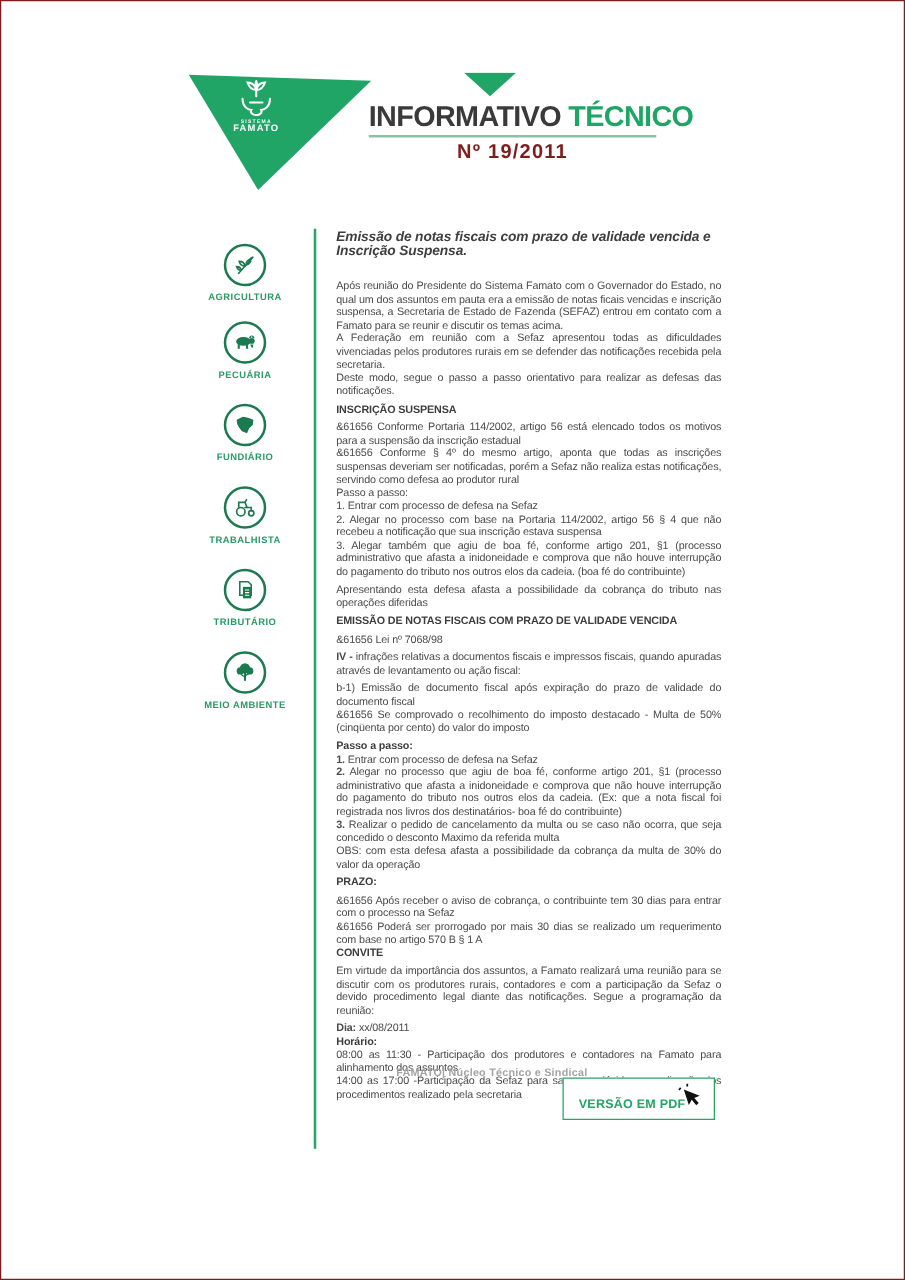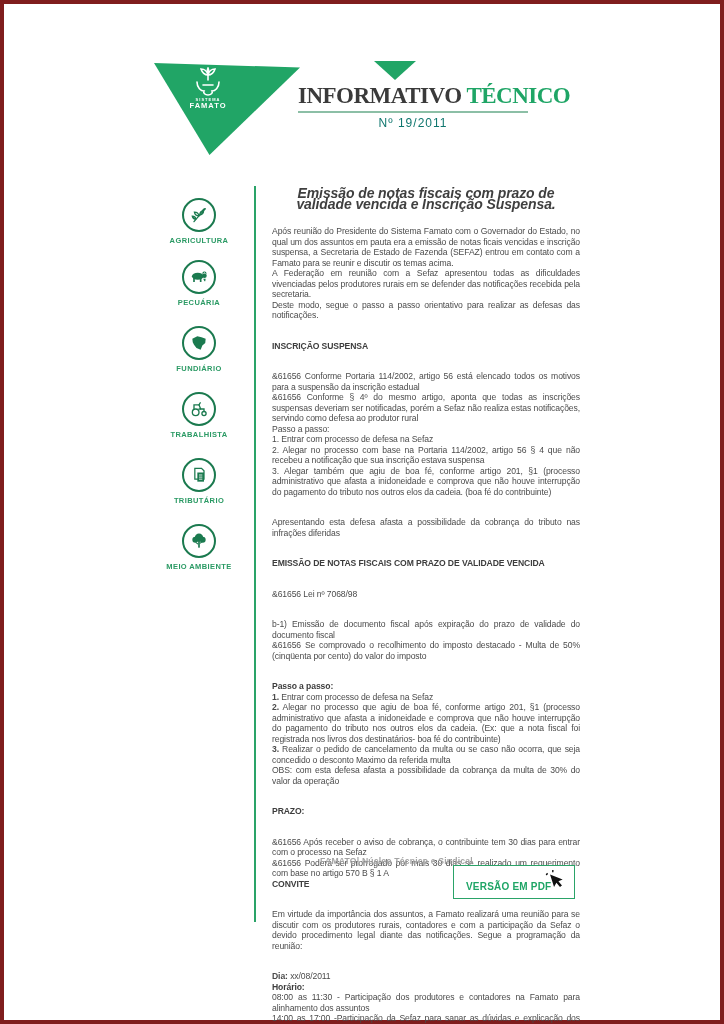--- a/index.html
+++ b/index.html
@@ -1,50 +1,50 @@
 <!DOCTYPE html>
 <html><head>
 <meta charset="utf-8">
 <style>
   html,body{margin:0;padding:0;background:#ffffff;}
   body{width:724px;height:1024px;position:relative;overflow:hidden;
        font-family:"Liberation Sans", sans-serif;color:#4b4b4b;}
-  .frame{position:absolute;inset:0;background:#fff;border:4px solid #7f1d1d;}
+  .frame{position:absolute;inset:0;background:#fff;border:1px solid #7f1d1d;}
 
   
   .brand-triangle{position:absolute;left:150px;top:57px;width:146px;height:94px;
     background:#21a566;clip-path:polygon(0% 2%,100% 7%,38% 100%);}
   .brand-inner{position:absolute;left:16px;top:6px;width:76px;text-align:center;color:#fff;}
   .brand-mark{display:block;margin:0 auto;}
   .brand-top{display:block;font-size:4px;letter-spacing:1px;font-weight:bold;line-height:5px;}
   .brand-name{display:block;font-size:7.5px;font-weight:bold;letter-spacing:1px;line-height:8px;}
   .mini-triangle{position:absolute;left:370px;top:57px;width:42px;height:19px;
     background:#21a566;clip-path:polygon(0 0,100% 0,50% 100%);}
   .masthead{position:absolute;left:294px;top:80px;width:230px;text-align:center;}
-  .masthead h1{margin:0;font-size:23px;font-weight:bold;line-height:24px;letter-spacing:-0.5px;white-space:nowrap;font-family:Liberation Serif, serif;}
+  .masthead h1{margin:0;font-size:23px;font-weight:bold;line-height:24px;letter-spacing:-0.5px;white-space:nowrap;}
   .t-dark{color:#3a3a3a;} .t-green{color:#1fa566;}
   .mast-rule{height:2px;background:#8cbfa6;margin-top:3px;}
-  .issue{margin-top:3px;font-size:12px;font-weight:normal;color:#0f766e;letter-spacing:1px;}
+  .issue{margin-top:3px;font-size:16px;font-weight:bold;color:#7f1d1d;letter-spacing:1px;}
 
   
   .side-item{position:absolute;left:149px;width:92px;text-align:center;}
   .side-circle{width:30px;height:30px;border:2px solid #1b7a4f;border-radius:50%;
     margin:0 auto;display:flex;align-items:center;justify-content:center;background:#fff;}
   .side-label{display:block;margin-top:4px;font-size:7.5px;font-weight:bold;
     color:#2a9a64;letter-spacing:0.4px;}
   .vline{position:absolute;left:250px;top:182px;width:2px;height:736px;background:#2aa368;}
 
   
   .article{position:absolute;left:268px;top:184px;width:308px;
     font-size:8.6px;line-height:10.5px;letter-spacing:-0.1px;}
-  .art-title{font-weight:bold;font-style:italic;text-align:center;font-size:14px;
+  .art-title{font-weight:bold;font-style:italic;text-align:left;font-size:11px;
     line-height:11px;margin:0 0 16px 0;color:#3f3f3f;}
   .blk{margin:0;text-align:justify;}
   .blk.h{font-weight:bold;color:#3d3d3d;text-align:left;}
-  .blk.sp{margin-top:20px;}
+  .blk.sp{margin-top:4px;}
   .b{font-weight:bold;}
 
   
   .footer-brand{position:absolute;left:280px;top:852px;font-size:8.6px;font-weight:bold;
     color:#a3a3a3;letter-spacing:0.2px;margin-left:36px;}
   .pdf-button{position:absolute;left:449px;top:861px;width:120px;height:32px;
     border:1px solid #2aa368;background:#fff;cursor:pointer;}
   .pdf-label{position:absolute;left:12px;bottom:6px;font-size:10px;font-weight:bold;
     color:#1fa566;letter-spacing:0.2px;}
   .pdf-cursor{position:absolute;right:8px;top:3px;transform:rotate(-18deg);}
@@ -176,23 +176,24 @@
         <p class="blk p"><span>Após reunião do Presidente do Sistema Famato com o Governador do Estado, no qual um dos assuntos em pauta era a emissão de notas ficais vencidas e inscrição suspensa, a Secretaria de Estado de Fazenda (SEFAZ) entrou em contato com a Famato para se reunir e discutir os temas acima.</span></p>
         <p class="blk p"><span>A Federação em reunião com a Sefaz apresentou todas as dificuldades vivenciadas pelos produtores rurais em se defender das notificações recebida pela secretaria.</span></p>
         <p class="blk p"><span>Deste modo, segue o passo a passo orientativo para realizar as defesas das notificações.</span></p>
         <p class="blk h sp"><span>INSCRIÇÃO SUSPENSA</span></p>
         <p class="blk p sp"><span>&amp;61656 Conforme Portaria 114/2002, artigo 56 está elencado todos os motivos para a suspensão da inscrição estadual</span></p>
         <p class="blk p"><span>&amp;61656 Conforme § 4º do mesmo artigo, aponta que todas as inscrições suspensas deveriam ser notificadas, porém a Sefaz não realiza estas notificações, servindo como defesa ao produtor rural</span></p>
         <p class="blk p"><span>Passo a passo:</span></p>
         <p class="blk p"><span>1. Entrar com processo de defesa na Sefaz</span></p>
         <p class="blk p"><span>2. Alegar no processo com base na Portaria 114/2002, artigo 56 § 4 que não recebeu a notificação que sua inscrição estava suspensa</span></p>
         <p class="blk p"><span>3. Alegar também que agiu de boa fé, conforme artigo 201, §1 (processo administrativo que afasta a inidoneidade e comprova que não houve interrupção do pagamento do tributo nos outros elos da cadeia. (boa fé do contribuinte)</span></p>
-        <p class="blk p sp"><span>Apresentando esta defesa afasta a possibilidade da cobrança do tributo nas infrações diferidas</span></p>
+        <p class="blk p sp"><span>Apresentando esta defesa afasta a possibilidade da cobrança do tributo nas operações diferidas</span></p>
         <p class="blk h sp"><span>EMISSÃO DE NOTAS FISCAIS COM PRAZO DE VALIDADE VENCIDA</span></p>
         <p class="blk p sp"><span>&amp;61656 Lei nº 7068/98</span></p>
+        <p class="blk p sp"><span class="b">IV -</span><span> infrações relativas a documentos fiscais e impressos fiscais, quando apuradas através de levantamento ou ação fiscal:</span></p>
         <p class="blk p sp"><span>b-1) Emissão de documento fiscal após expiração do prazo de validade do documento fiscal</span></p>
         <p class="blk p"><span>&amp;61656 Se comprovado o recolhimento do imposto destacado - Multa de 50% (cinqüenta por cento) do valor do imposto</span></p>
         <p class="blk h sp"><span>Passo a passo:</span></p>
         <p class="blk p"><span class="b">1.</span><span> Entrar com processo de defesa na Sefaz</span></p>
         <p class="blk p"><span class="b">2.</span><span> Alegar no processo que agiu de boa fé, conforme artigo 201, §1 (processo administrativo que afasta a inidoneidade e comprova que não houve interrupção do pagamento do tributo nos outros elos da cadeia. (Ex: que a nota fiscal foi registrada nos livros dos destinatários- boa fé do contribuinte)</span></p>
         <p class="blk p"><span class="b">3.</span><span> Realizar o pedido de cancelamento da multa ou se caso não ocorra, que seja concedido o desconto Maximo da referida multa</span></p>
         <p class="blk p"><span>OBS: com esta defesa afasta a possibilidade da cobrança da multa de 30% do valor da operação</span></p>
         <p class="blk h sp"><span>PRAZO:</span></p>
         <p class="blk p sp"><span>&amp;61656 Após receber o aviso de cobrança, o contribuinte tem 30 dias para entrar com o processo na Sefaz</span></p>
         <p class="blk p"><span>&amp;61656 Poderá ser prorrogado por mais 30 dias se realizado um requerimento com base no artigo 570 B § 1 A</span></p>

